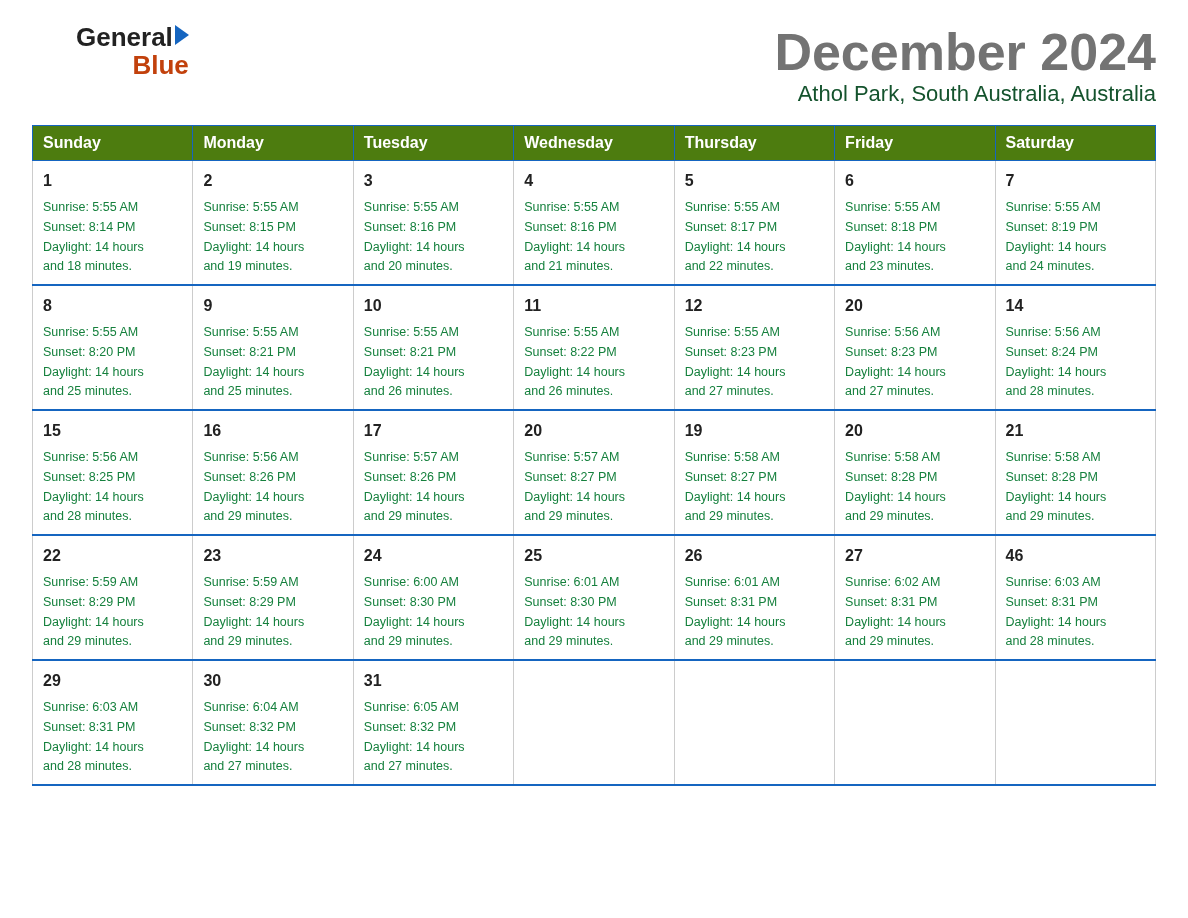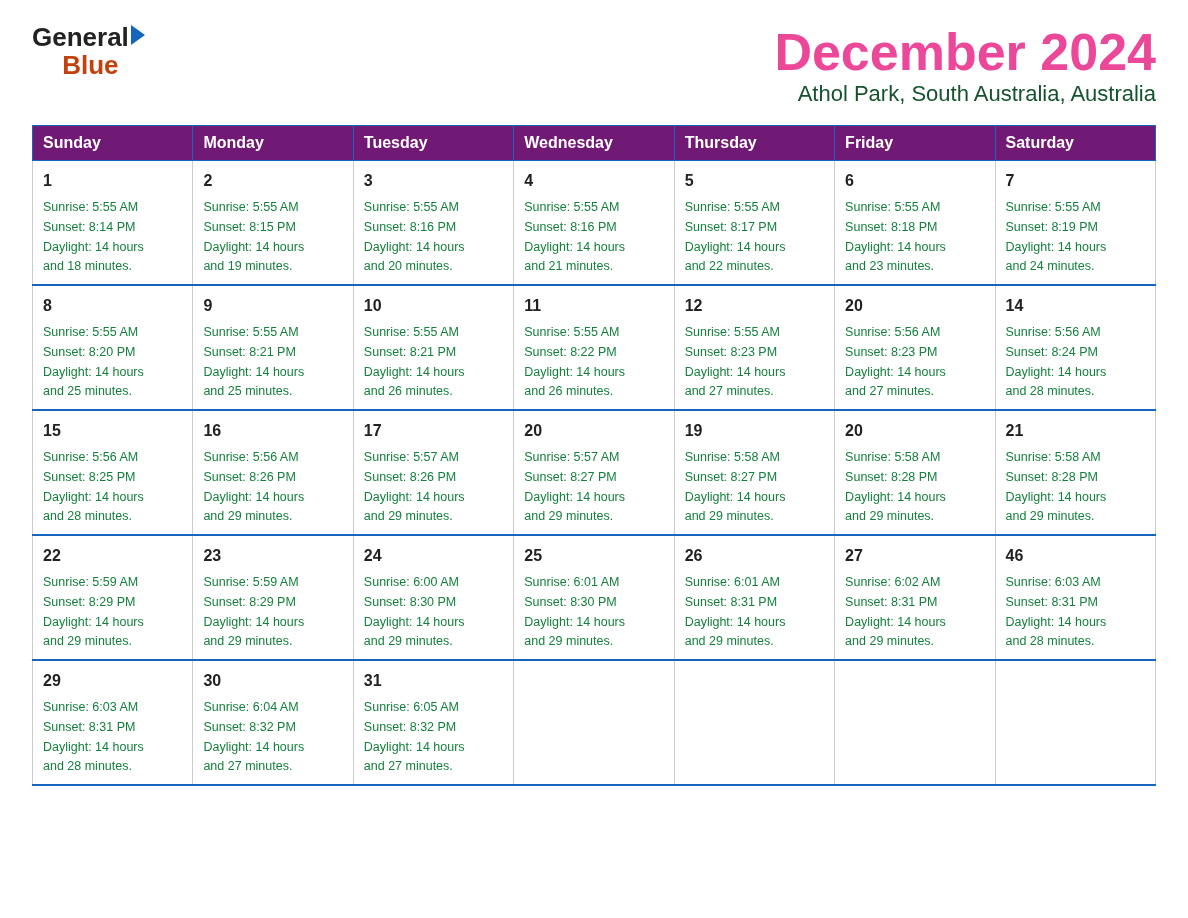--- a/index.html
+++ b/index.html
@@ -13,21 +13,22 @@
     }
     .header {
       display: flex;
       justify-content: space-between;
       align-items: flex-start;
       margin-bottom: 18px;
     }
     .logo {
       display: flex;
       flex-direction: column;
-      align-items: center;
+      align-items: flex-end;
+      margin-left: 44px;
     }
     .logo-text {
       display: flex;
       align-items: center;
       font-size: 26px;
       font-weight: bold;
       color: #222;
       line-height: 1;
     }
     .logo-general { color: #222; }
@@ -41,34 +42,34 @@
       display: inline-block;
       margin-left: 2px;
       margin-top: -4px;
     }
     .title-block {
       text-align: right;
     }
     .title-block h1 {
       font-size: 52px;
       font-weight: bold;
-      color: #ec4899;
+      color: #737373;
       line-height: 1.1;
     }
     .title-block h2 {
       font-size: 22px;
       font-weight: normal;
       color: #14532d;
     }
     .calendar {
       width: 100%;
       border-collapse: collapse;
     }
     .calendar thead tr th {
-      background: #701a75;
+      background: #4d7c0f;
       color: #fff;
       font-size: 16px;
       font-weight: bold;
       padding: 8px 10px;
       text-align: left;
       border: 1px solid #1565c0;
     }
     .calendar tbody tr td {
       vertical-align: top;
       padding: 8px 10px;

